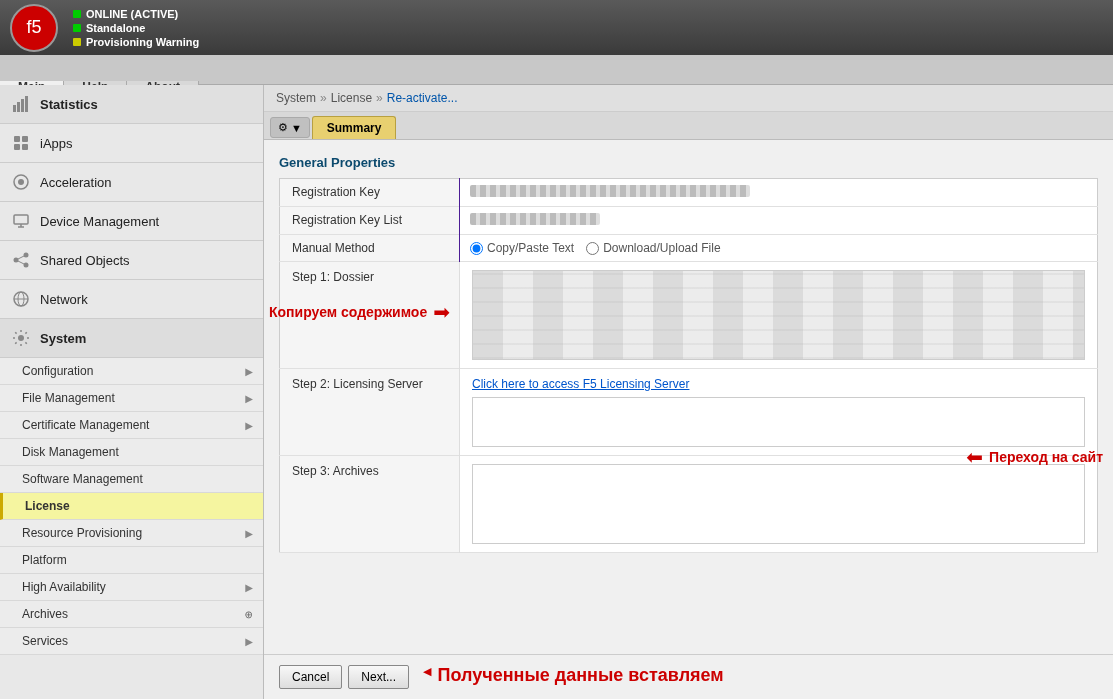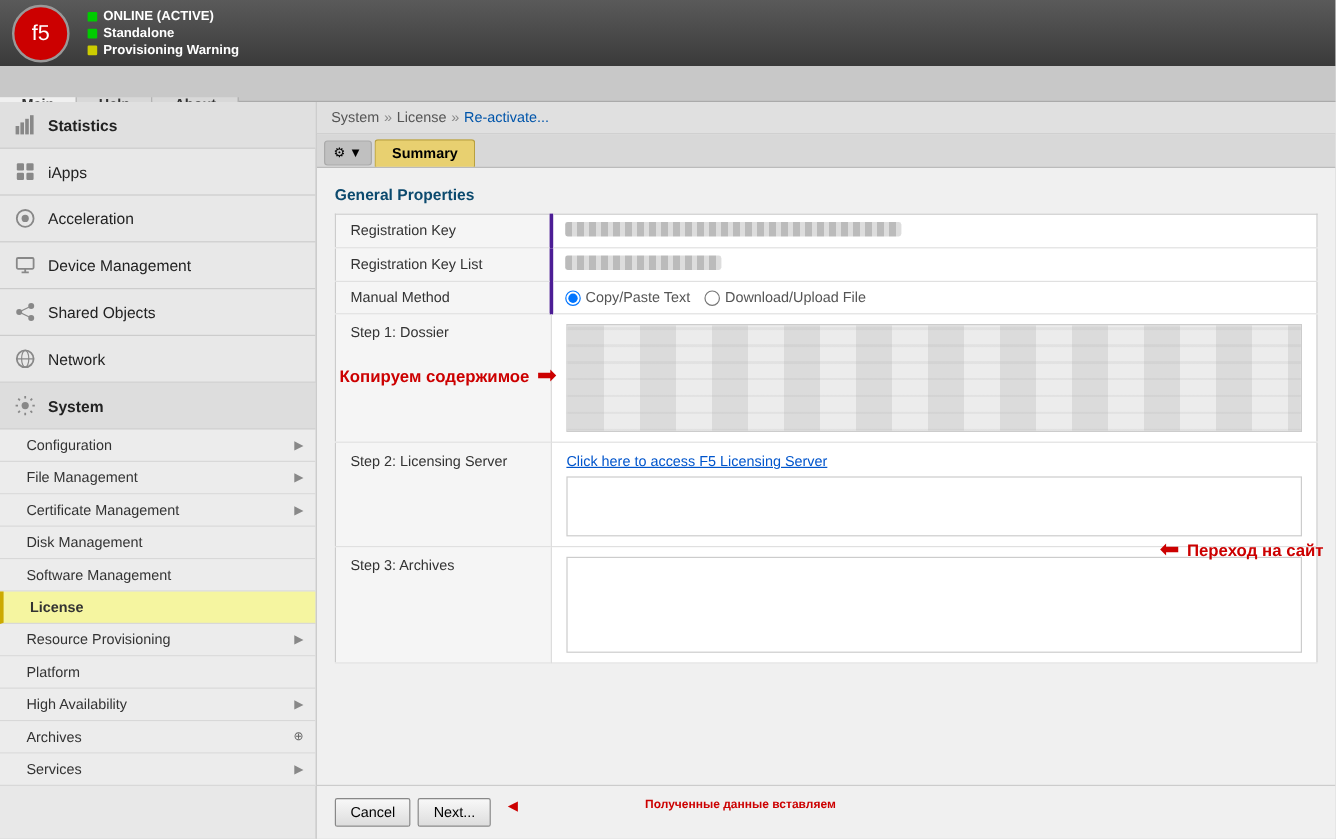--- a/index.html
+++ b/index.html
@@ -209,21 +209,21 @@
     .form-table tr {
       border-bottom: 1px solid #e0e0e0;
     }
     .form-label {
       padding: 6px 12px;
       font-size: 12px;
       color: #333;
       width: 180px;
       vertical-align: top;
       background: #f5f5f5;
-      border-right: 3px solid #4c1d95;
+      border-right: 1px solid #4c1d95;
       white-space: nowrap;
     }
     .form-value {
       padding: 6px 10px;
       font-size: 12px;
       color: #555;
       vertical-align: top;
     }
     .blurred-text {
       background: repeating-linear-gradient(90deg, #bbb 0px, #bbb 6px, #ddd 6px, #ddd 10px);
@@ -544,27 +544,27 @@
             </td>
           </tr>
         </tbody>
           </table>
       </div>
 
       <div id="footer-buttons">
         <button class="btn">Cancel</button>
         <button class="btn">Next...</button>
         <span style="margin-left:8px; color:#cc0000; font-size:11px;">◀</span>
-        <span style="margin-left: 100px; color: #cc0000; font-weight: bold; font-size: 10px;">Полученные данные вставляем</span>
+        <span style="color: #cc0000; font-weight: bold; font-size: 18px;">Полученные данные вставляем</span>
       </div>
     </div>
 
     <div id="annotations-overlay">
 
-      <div style="position:absolute; top:215px; left:19px; display:flex; align-items:center; gap:6px; pointer-events:none;">
+      <div style="position:absolute; top:215px; left:5px; display:flex; align-items:center; gap:6px; pointer-events:none;">
         <span style="color:#cc0000; font-weight:bold; font-size:14px;">Копируем содержимое</span>
         <span style="color:#cc0000; font-size:20px;">➡</span>
       </div>
 
       <div style="position:absolute; top:360px; right:10px; display:flex; align-items:center; gap:6px; pointer-events:none; flex-direction:row-reverse;">
         <span style="color:#cc0000; font-weight:bold; font-size:14px;">Переход на сайт</span>
         <span style="color:#cc0000; font-size:20px;">⬅</span>
       </div>
 
     </div>

